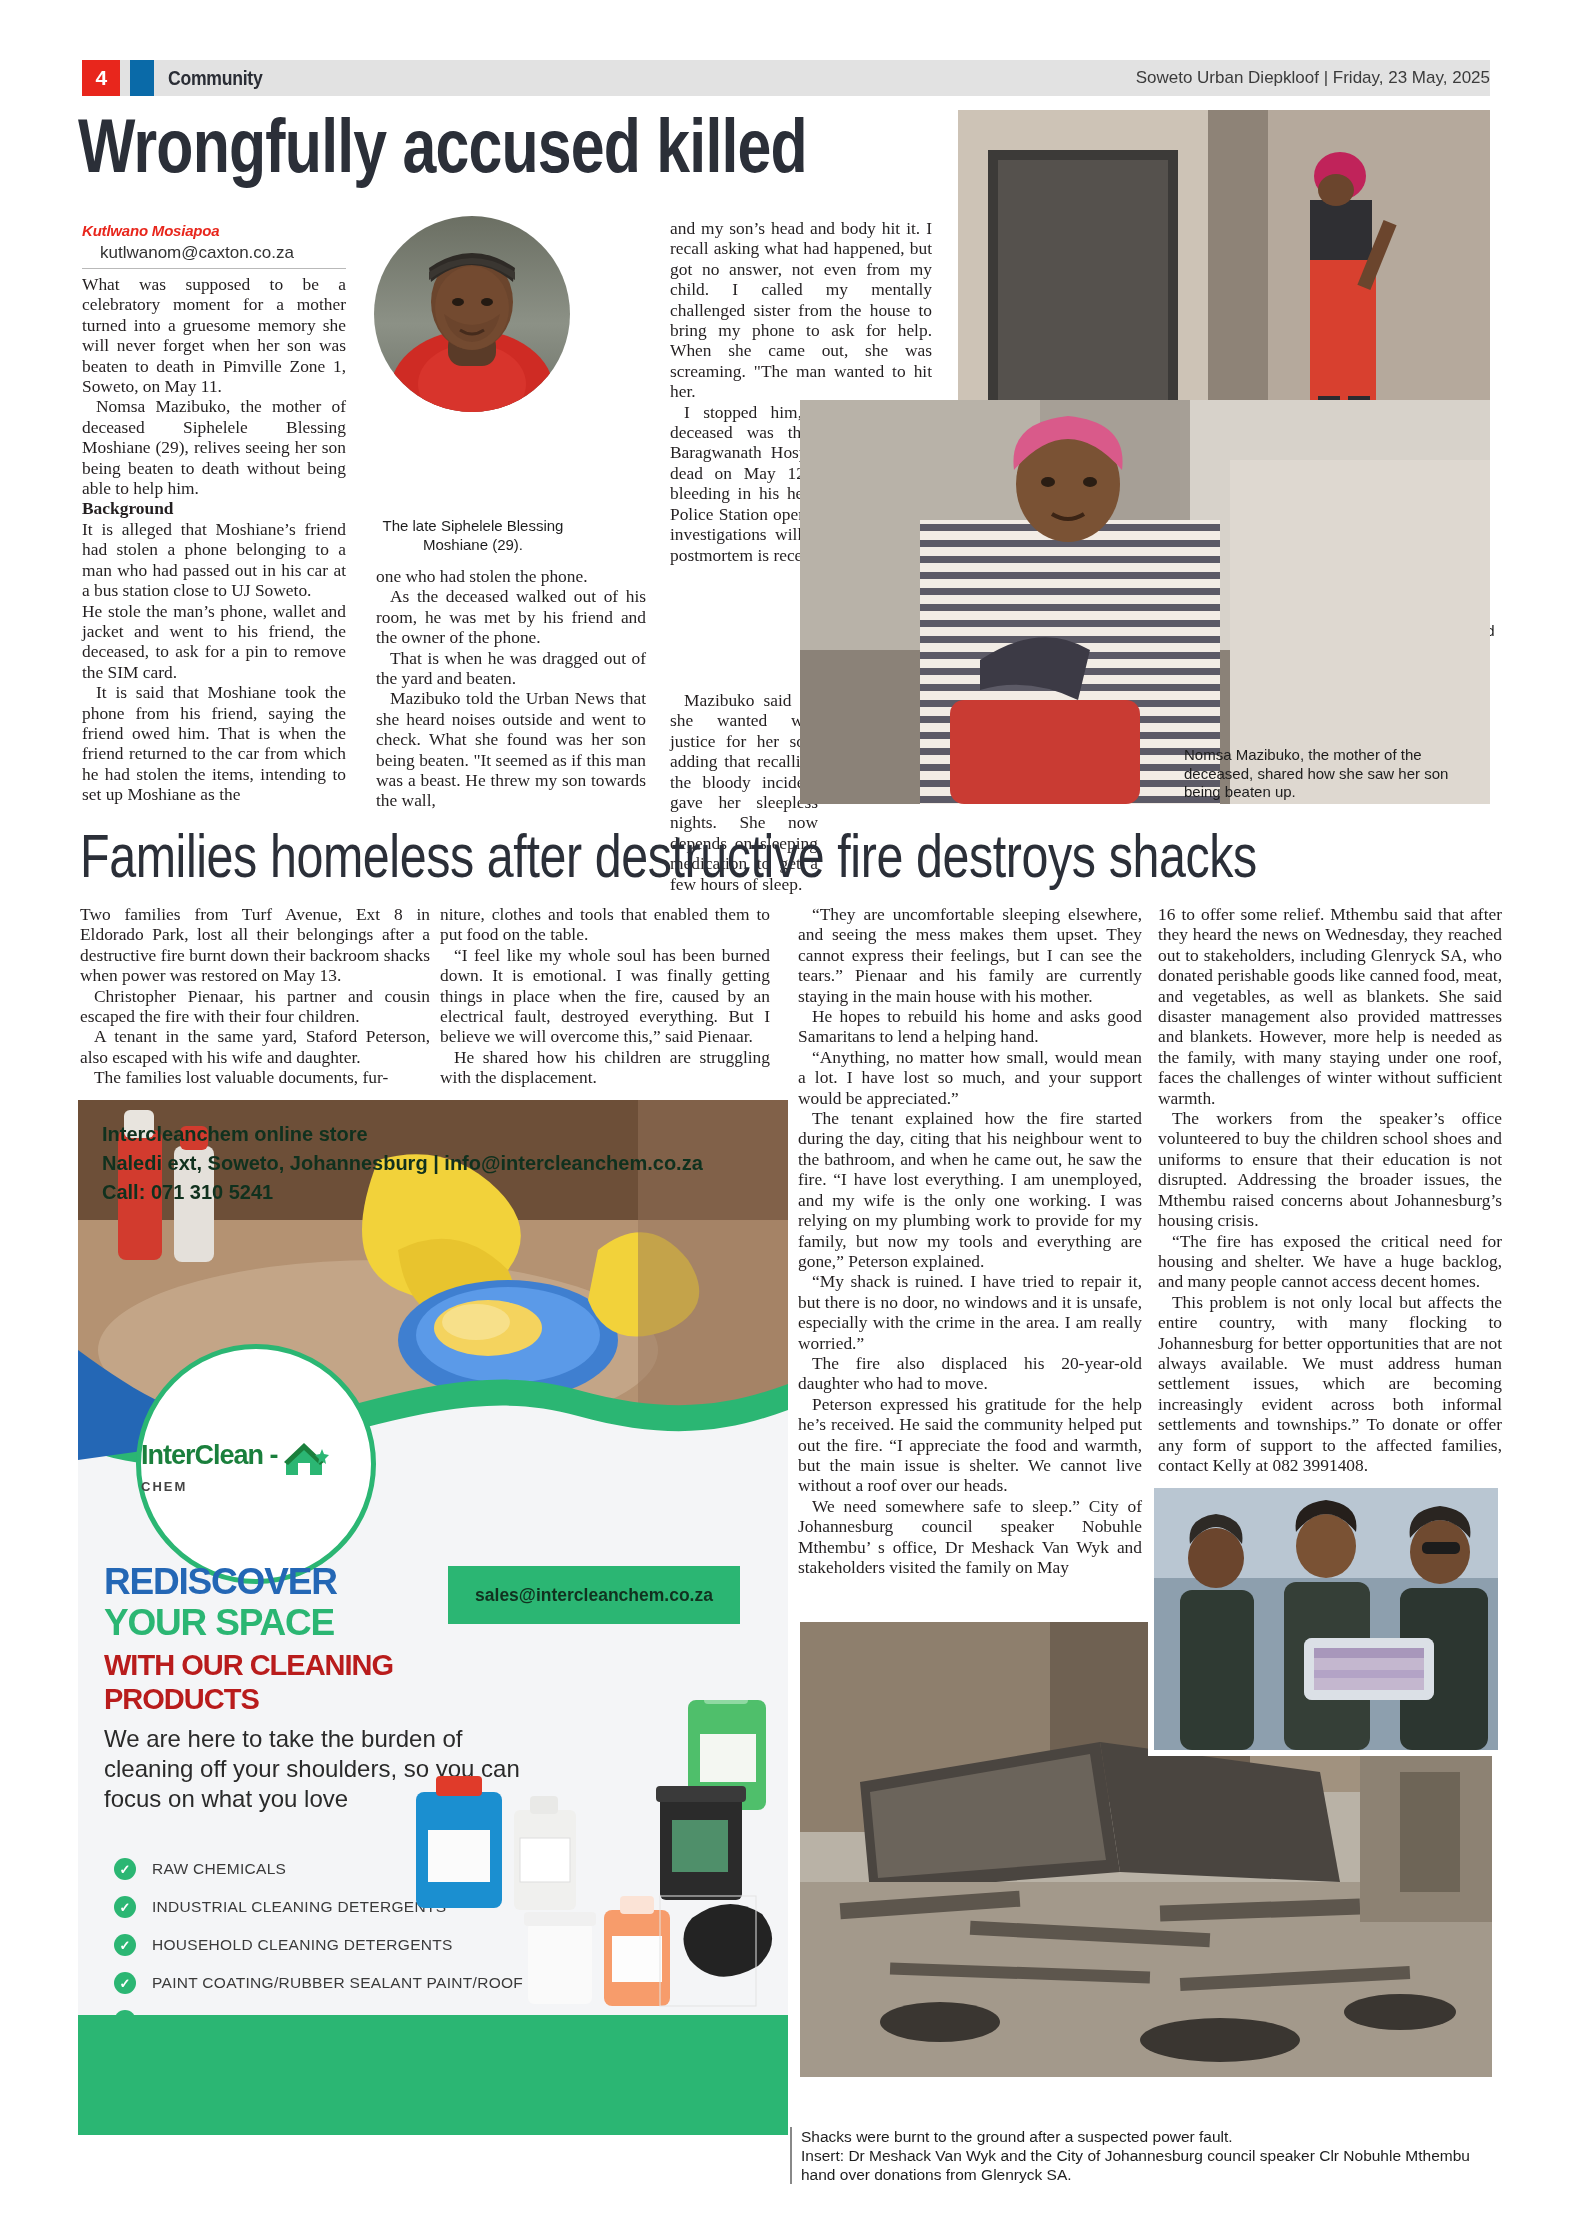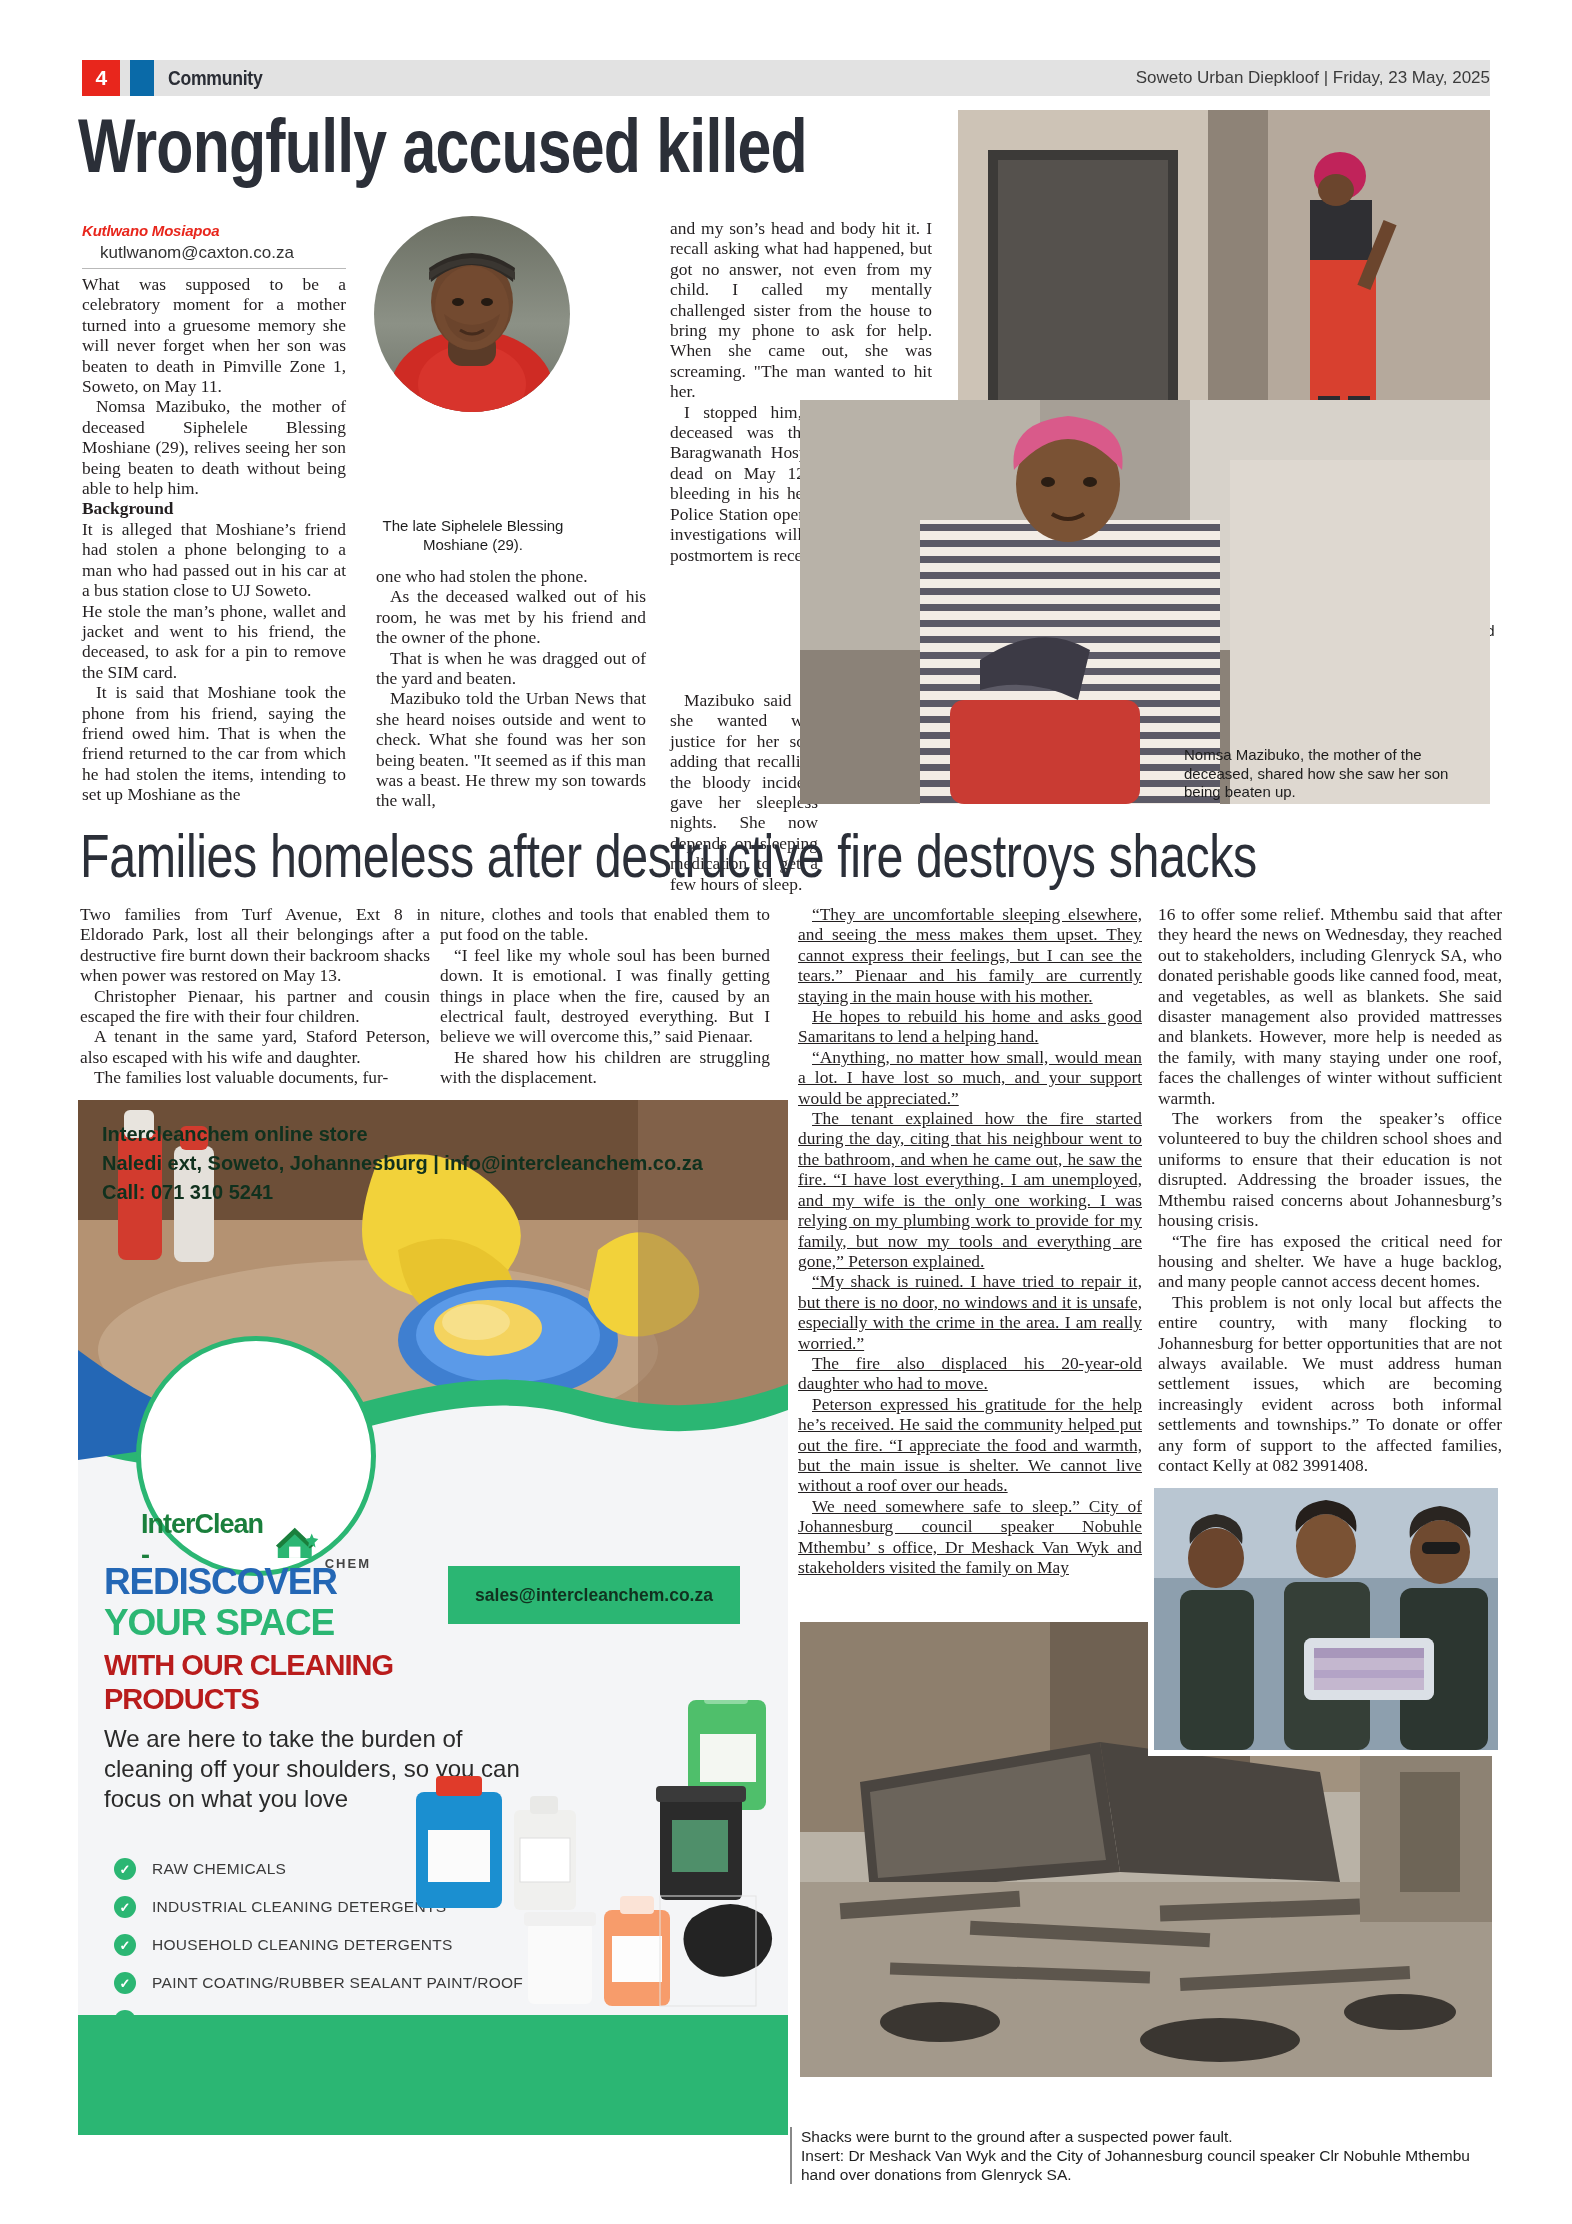--- a/index.html
+++ b/index.html
@@ -61,31 +61,31 @@
        font-family:"Liberation Sans",sans-serif;font-size:15px;line-height:18.5px;color:#1d1d1d;}
 
   
   .hl2{position:absolute;left:80px;top:822px;width:1480px;
        font-family:"Liberation Sans",sans-serif;font-weight:normal;font-size:62px;line-height:68px;
        color:#2b2f38;letter-spacing:-.5px;transform:scaleX(.78);transform-origin:left top;
        white-space:nowrap;}
 
   #a2c1{left:80px;top:904px;width:350px;}
   #a2c2{left:440px;top:904px;width:330px;}
-  #a2c3{left:798px;top:904px;width:344px;text-decoration:underline;}
+  #a2c3{left:798px;top:904px;width:344px;}
   #a2c4{left:1158px;top:904px;width:344px;}
 
   
   .ad{position:absolute;left:78px;top:1100px;width:710px;height:1035px;overflow:hidden;
       background:#f4f5f7;}
   .ad-photo{position:absolute;left:0;top:0;width:710px;height:360px;overflow:hidden;}
   .ad-wave{position:absolute;left:0;top:250px;width:710px;height:230px;}
-  .ad-logo-circle{position:absolute;left:58px;top:236px;width:230px;height:230px;border-radius:50%;
-      background:#fff;border:5px solid #2bb673;display:flex;align-items:flex-end;justify-content:center;
-      }
+  .ad-logo-circle{position:absolute;left:58px;top:244px;width:230px;height:230px;border-radius:50%;
+      background:#fff;border:5px solid #2bb673;display:flex;align-items:flex-start;justify-content:center;
+      flex-direction:column;}
   .ad-logo-text{font-family:"Liberation Sans",sans-serif;font-weight:bold;font-size:27px;
       color:#1a7f3c;letter-spacing:-1px;}
   .ad-logo-sub{font-family:"Liberation Sans",sans-serif;font-weight:bold;font-size:13px;
       color:#444;letter-spacing:2px;margin-top:2px;}
   .ad-h1{position:absolute;left:26px;top:462px;font-family:"Liberation Sans",sans-serif;
       font-weight:bold;font-size:37px;line-height:40px;color:#2467b5;letter-spacing:-1.2px;}
   .ad-h2{position:absolute;left:26px;top:503px;font-family:"Liberation Sans",sans-serif;
       font-weight:bold;font-size:37px;line-height:40px;color:#2bb673;letter-spacing:-1.2px;}
   .ad-h3{position:absolute;left:26px;top:548px;width:380px;font-family:"Liberation Sans",sans-serif;
       font-weight:bold;font-size:29px;line-height:34px;color:#b91c1c;letter-spacing:-1px;}

